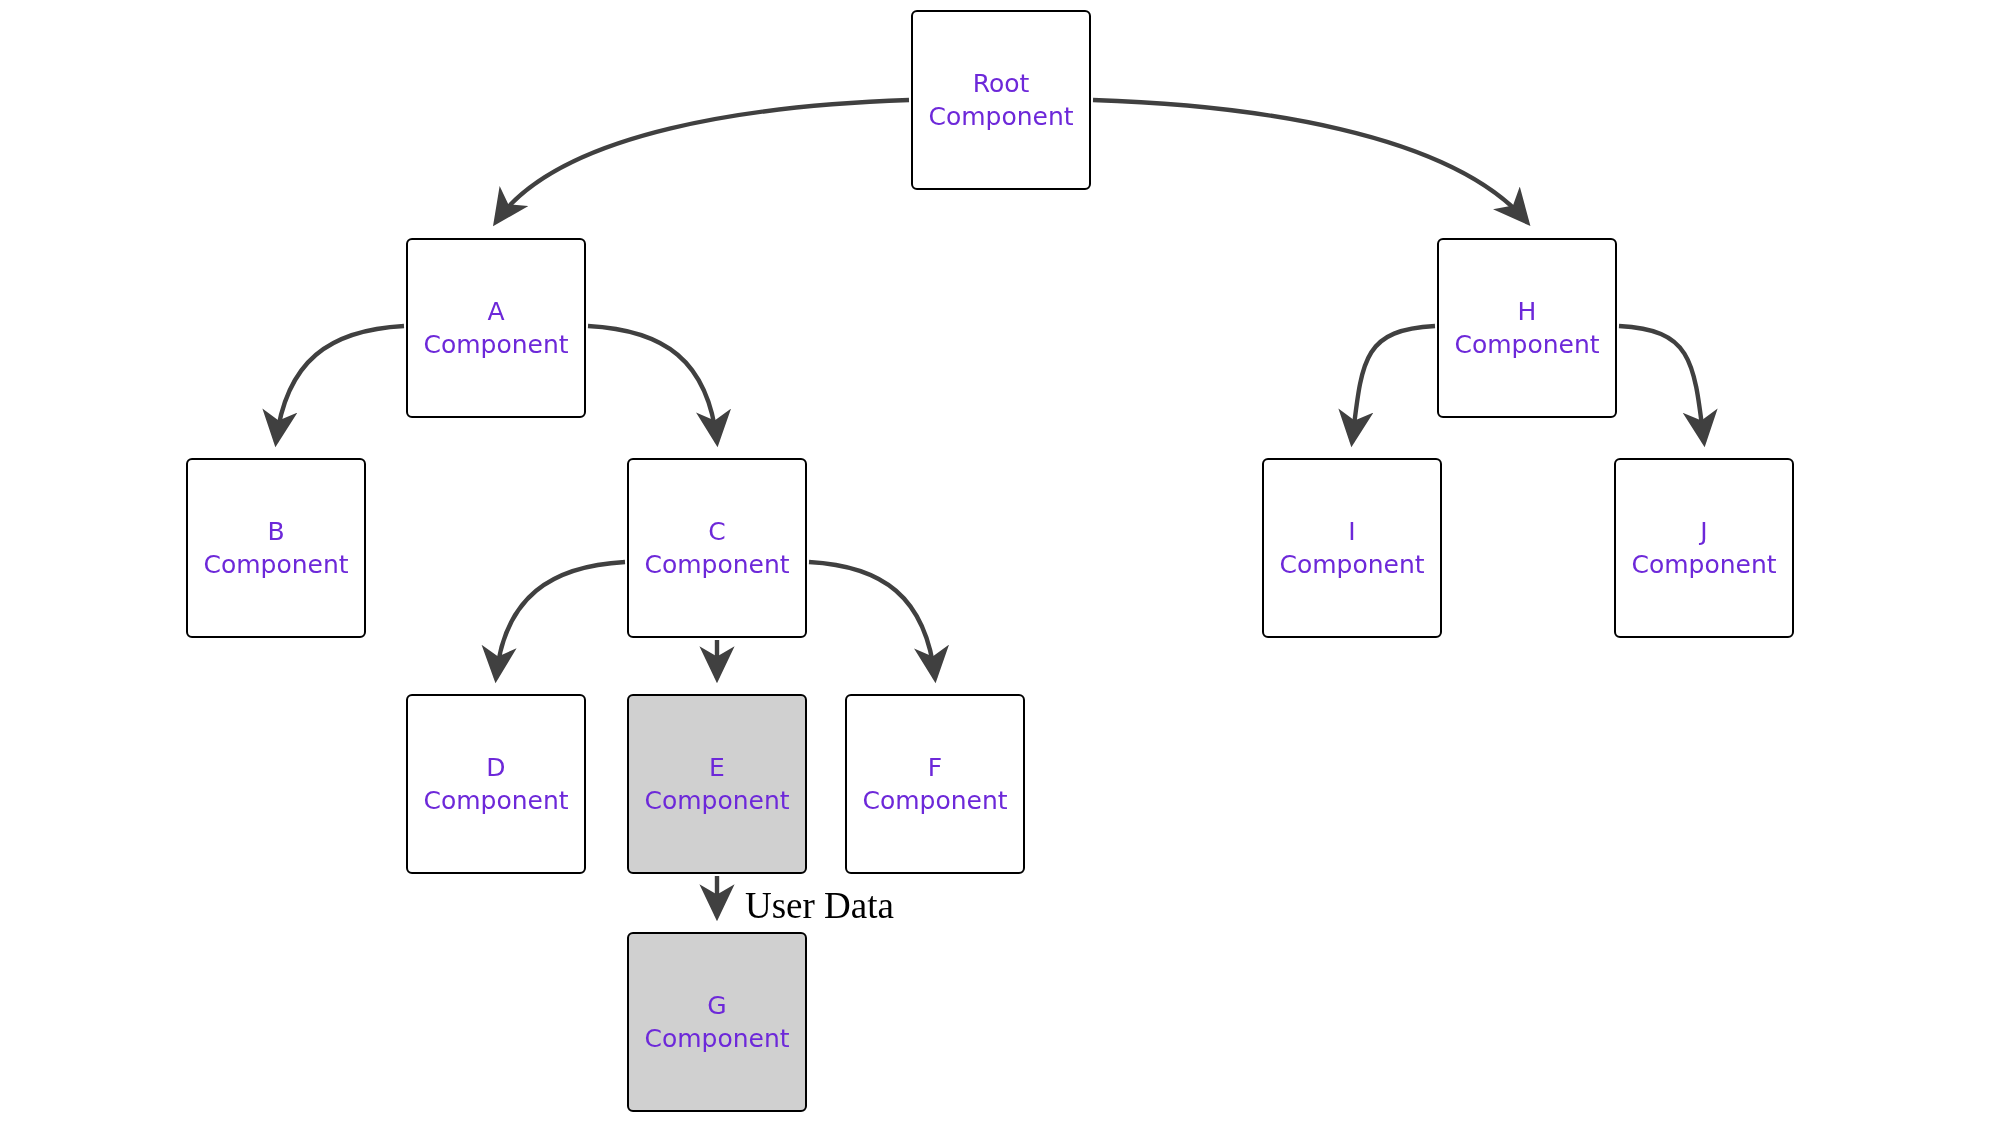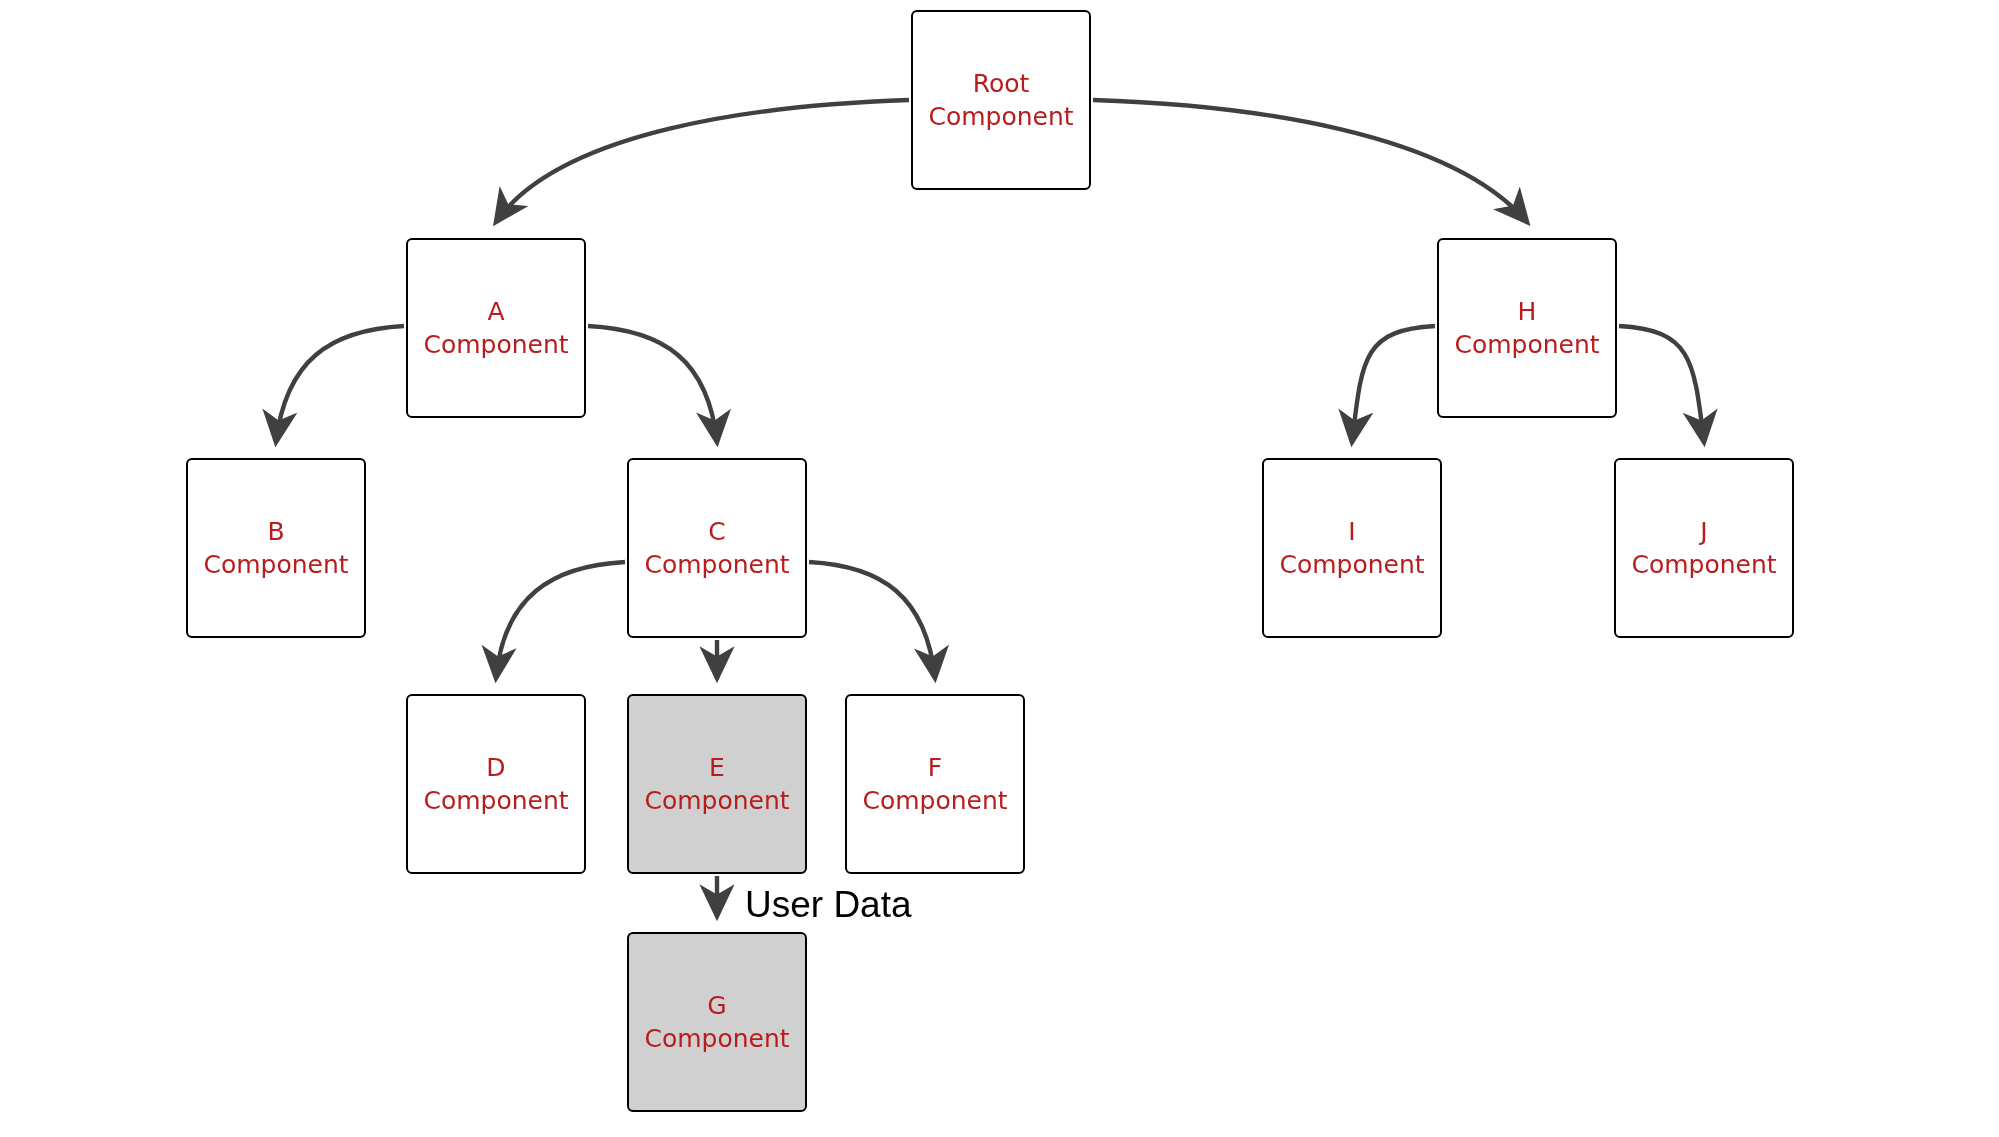--- a/index.html
+++ b/index.html
@@ -30,21 +30,21 @@
     position: absolute;
     box-sizing: border-box;
     border: 2.5px solid #000000;
     border-radius: 6px;
     background: #ffffff;
     display: flex;
     flex-direction: column;
     align-items: center;
     justify-content: center;
     line-height: 1.34;
-    color: #b91c1c;
+    color: #6d28d9;
     font-family: "DejaVu Sans", sans-serif;
     font-size: 25px;
     text-align: center;
     z-index: 2;
   }
   .node.shaded {
     background: #d0d0d0;
   }
   .node .n-line {
     display: block;
@@ -137,15 +137,15 @@
   <div class="node" style="left: 845px; top: 694px; width: 180px; height: 180px; background: rgb(255, 255, 255); border-color: rgb(0, 0, 0);">
     <span class="n-line">F</span>
     <span class="n-line">Component</span>
   </div>
 
   <div class="node shaded" style="left: 627px; top: 932px; width: 180px; height: 180px; background: rgb(208, 208, 208); border-color: rgb(0, 0, 0);">
     <span class="n-line">G</span>
     <span class="n-line">Component</span>
   </div>
 
-  <div class="edge-label" style="left: 745px; top: 884px;">User Data</div>
+  <div class="edge-label" style="left: 745px; top: 884px; font-family: Liberation Serif, serif;">User Data</div>
 
 </div>
 
 </body></html>

